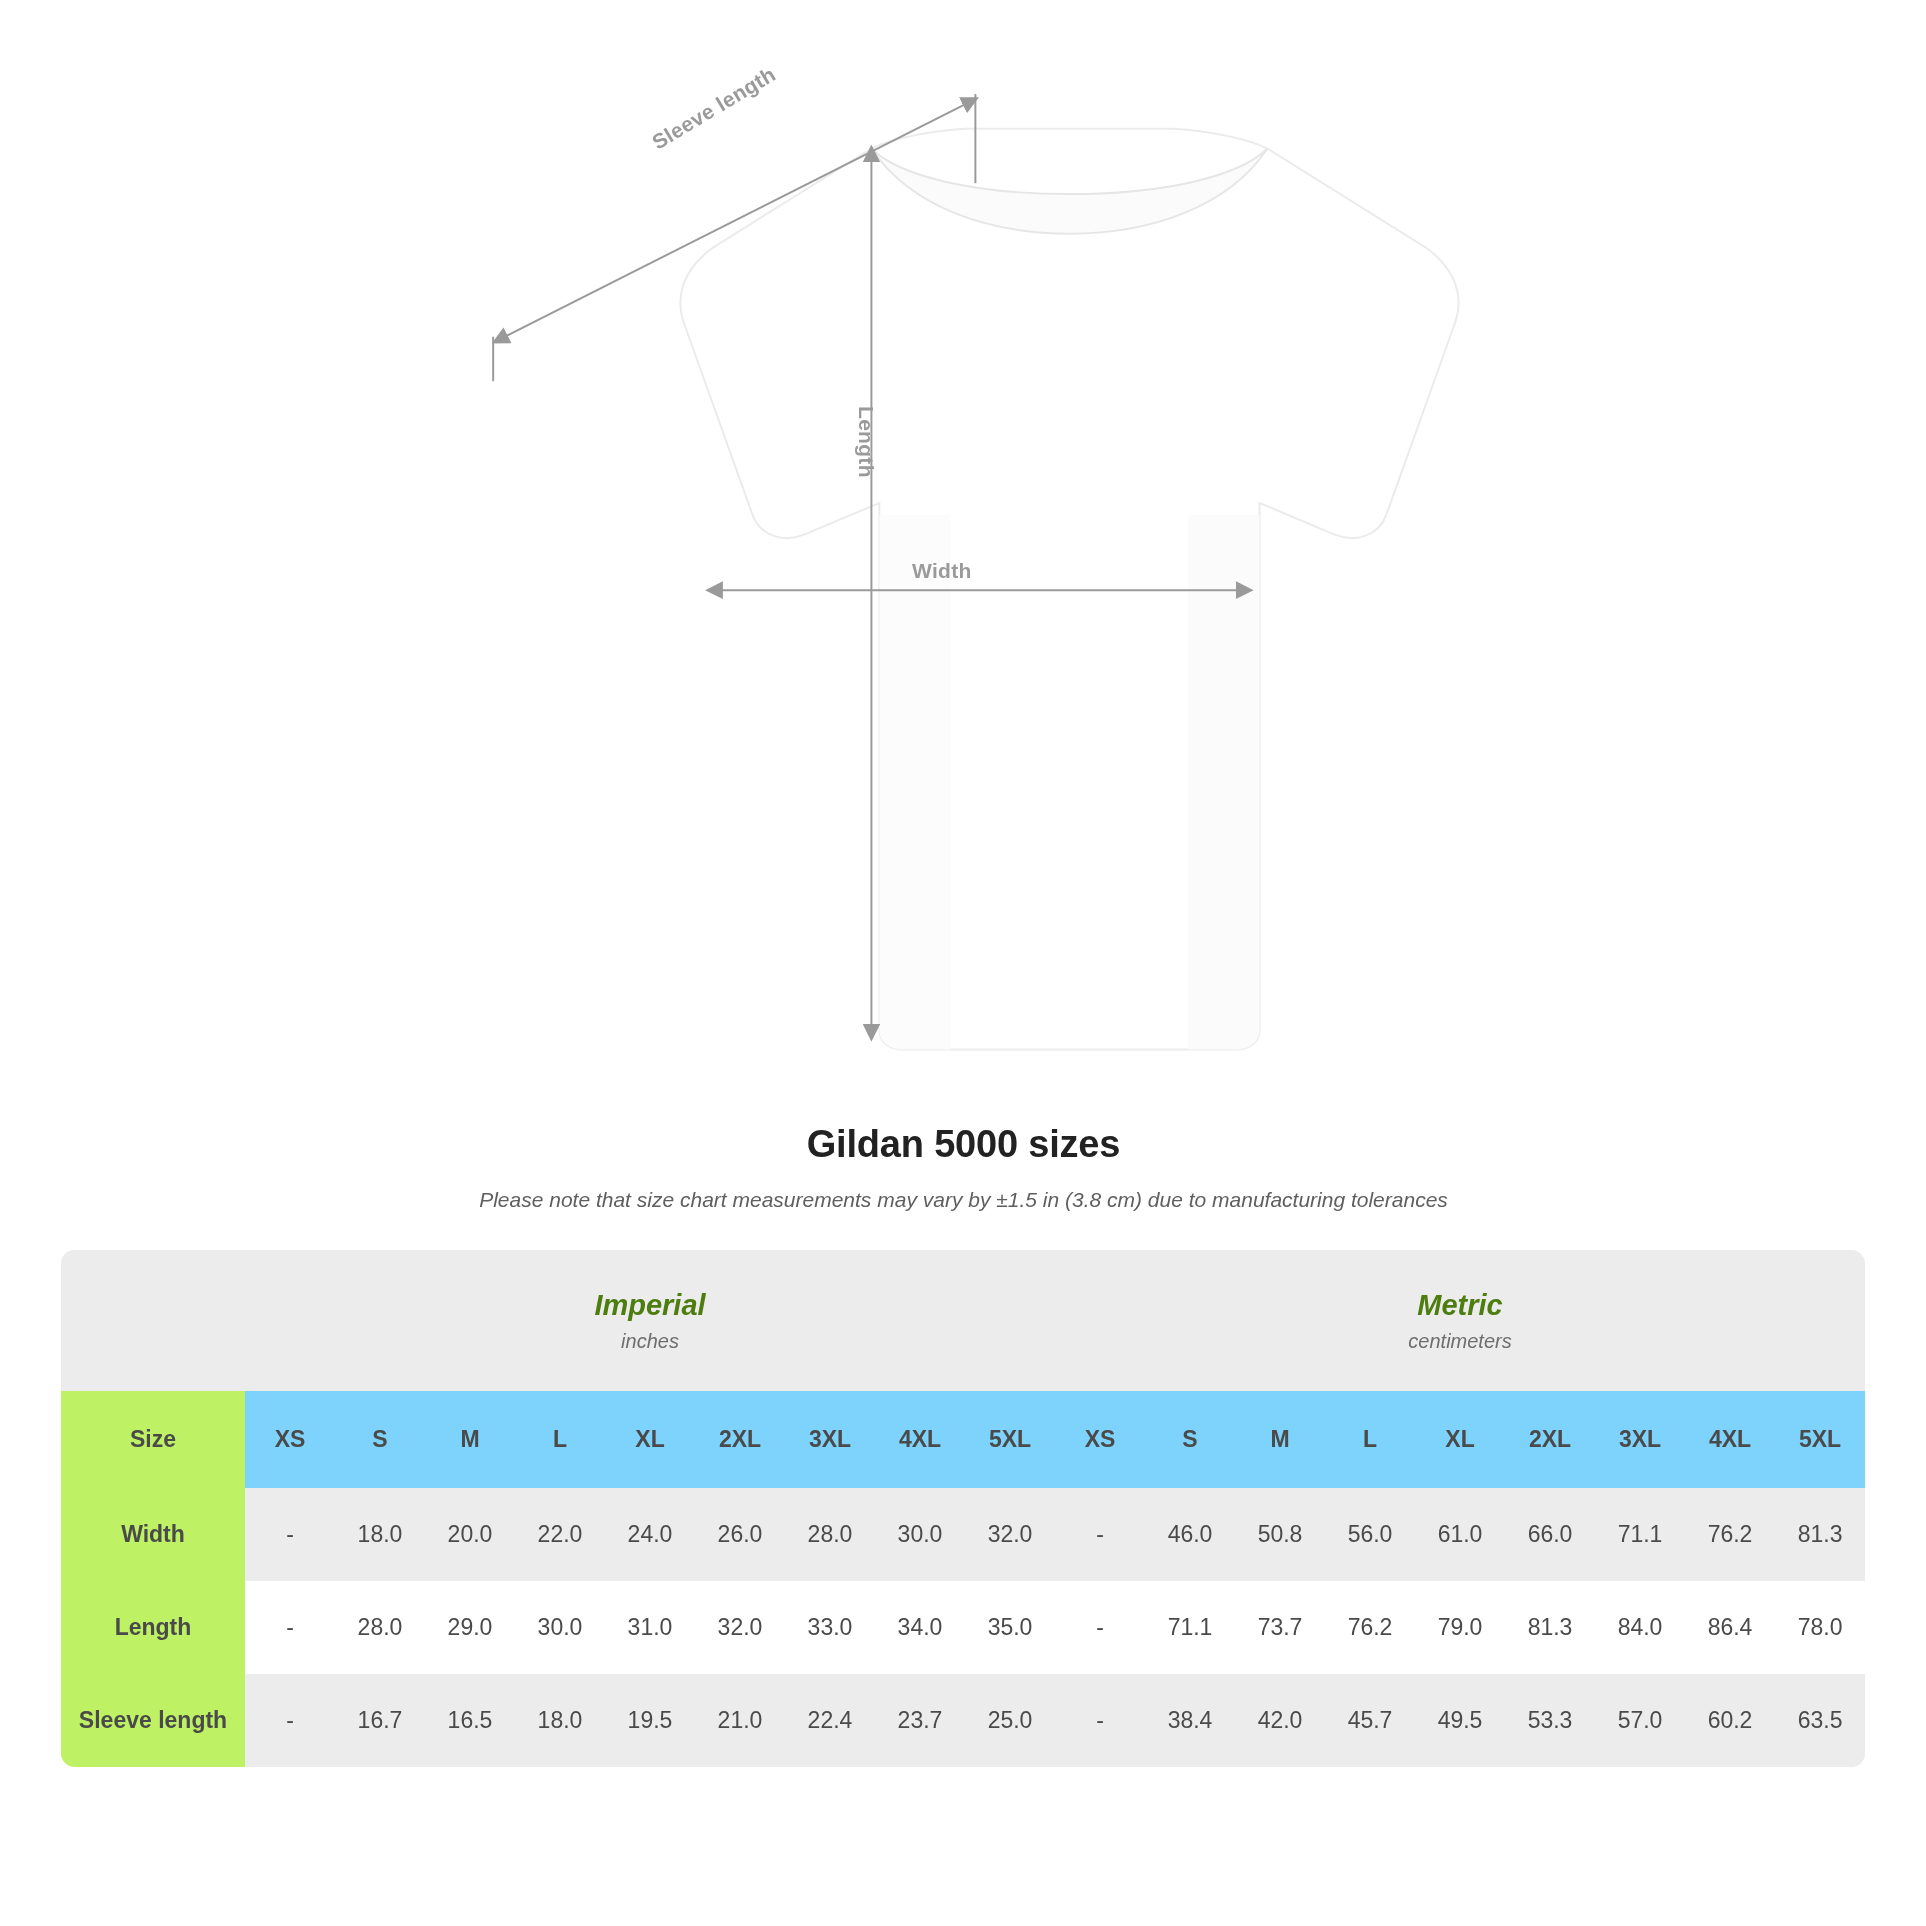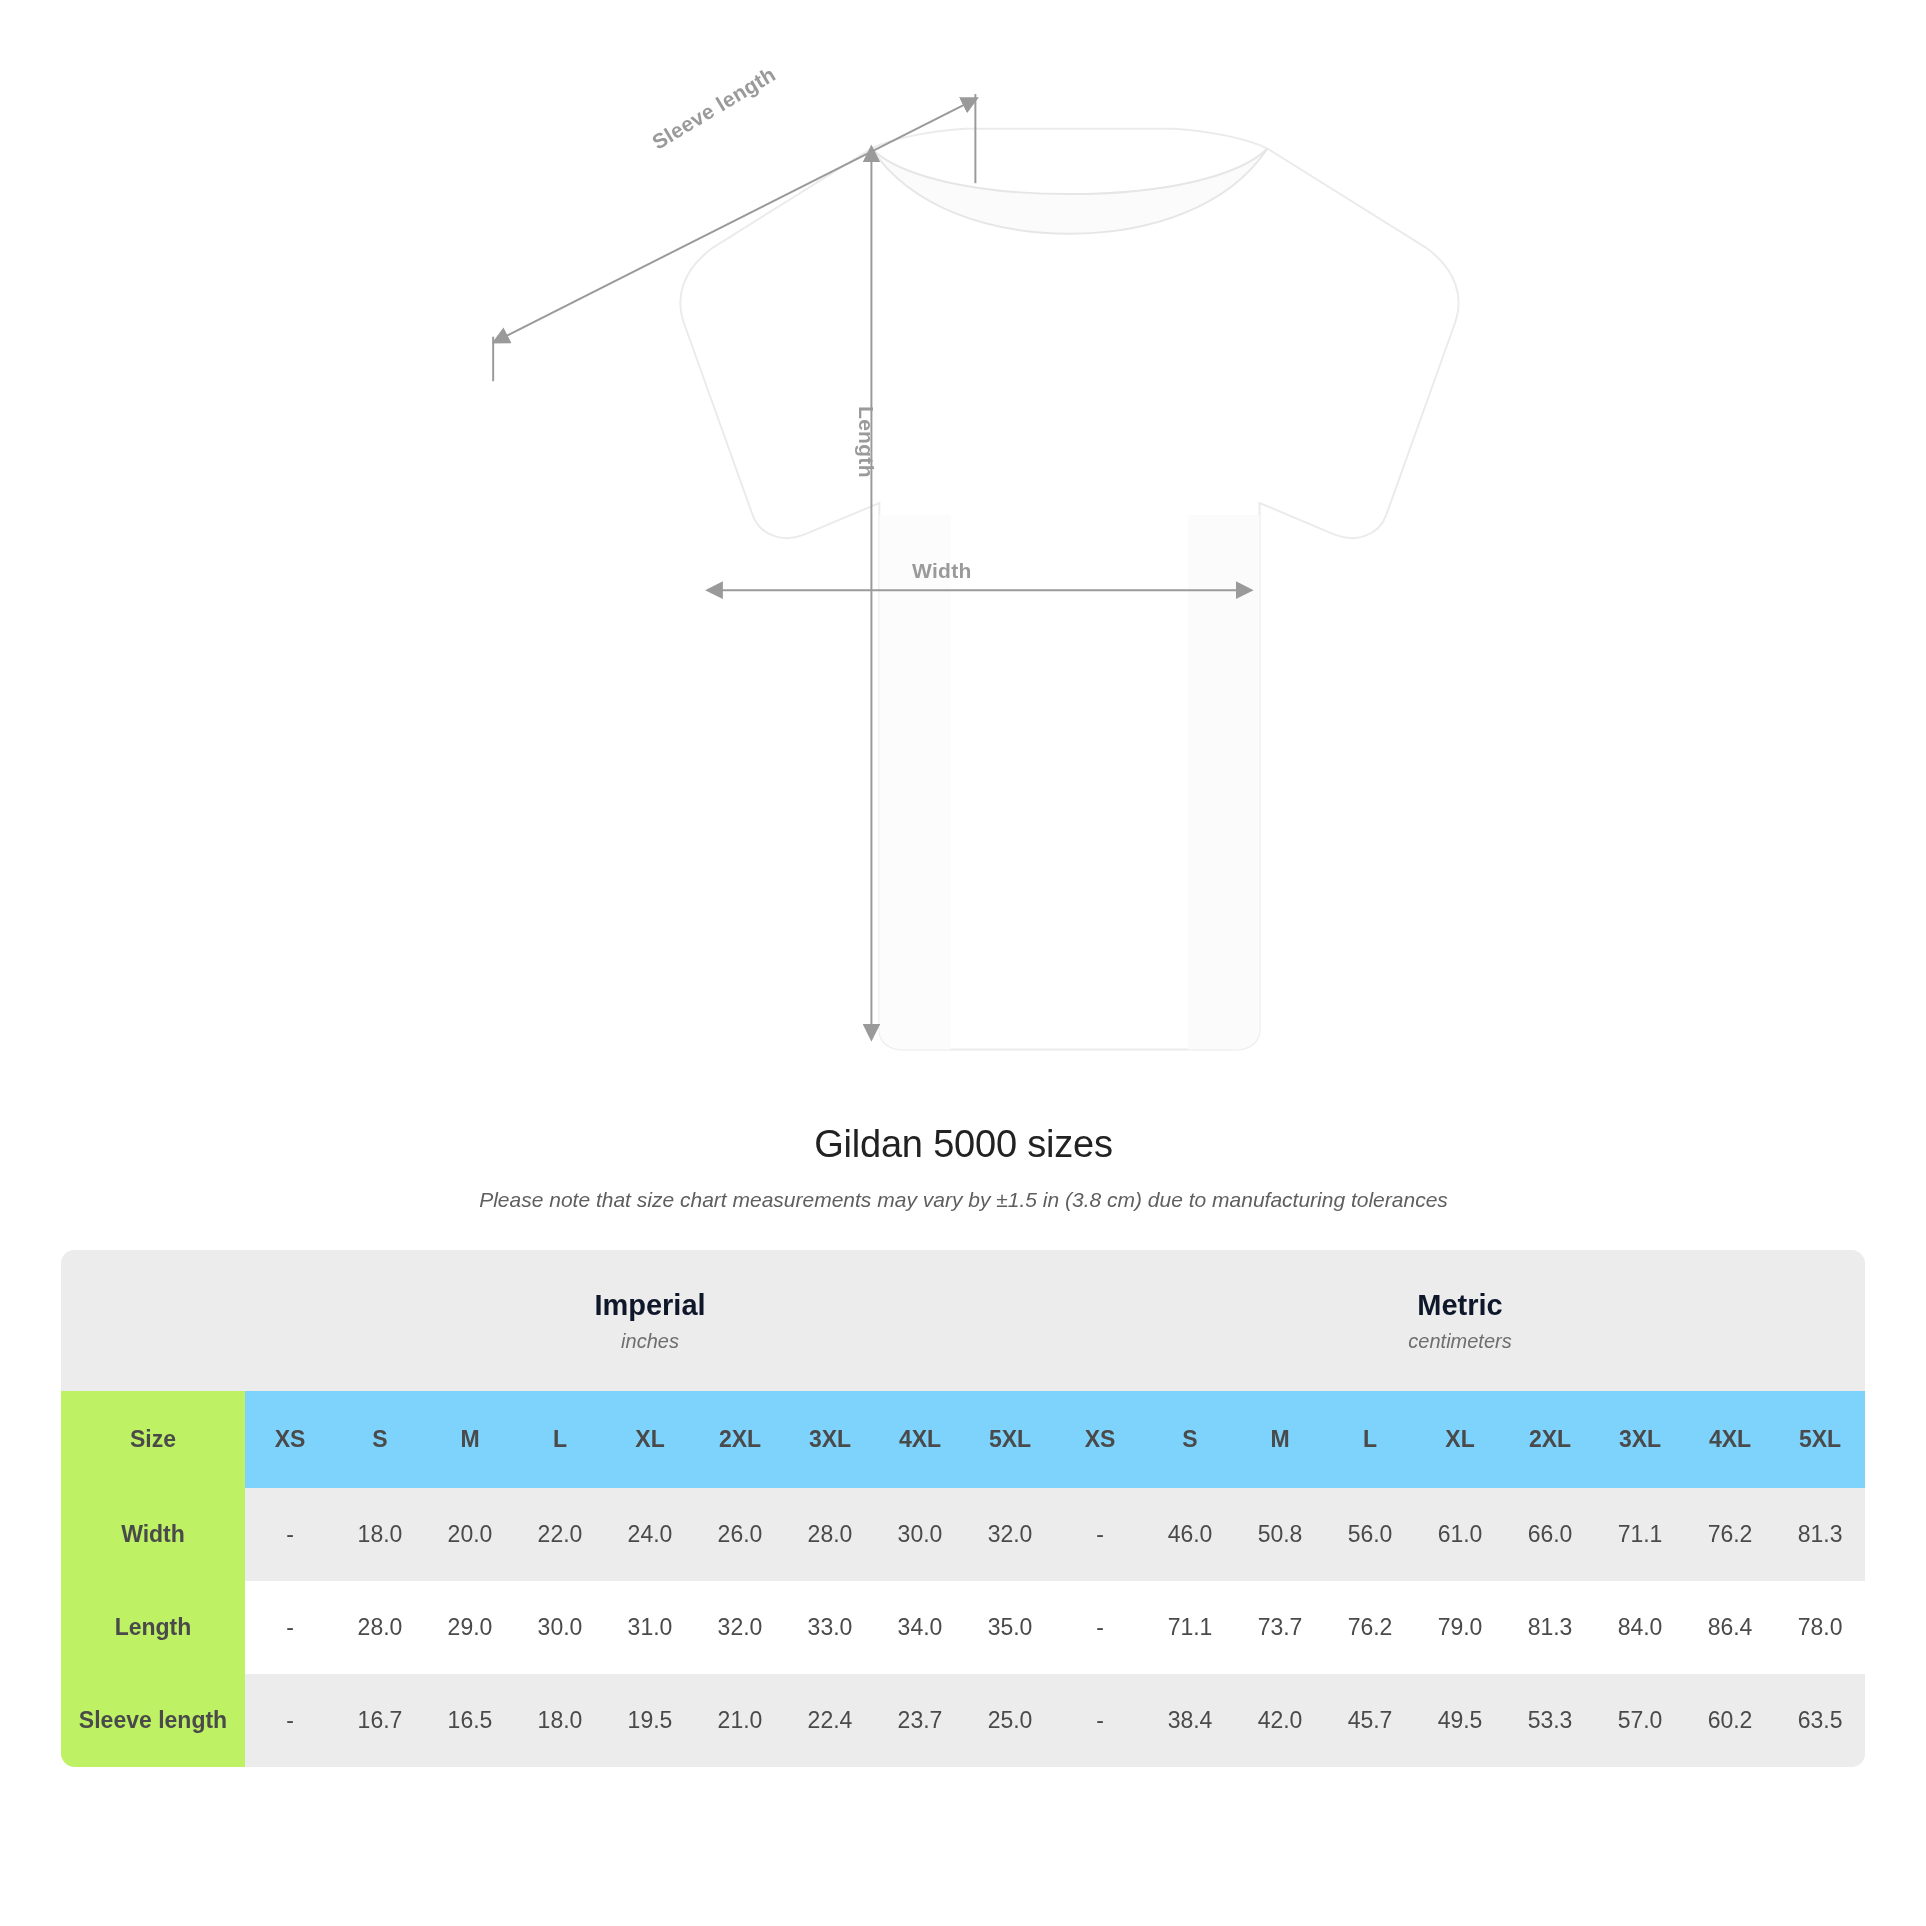--- a/index.html
+++ b/index.html
@@ -57,21 +57,21 @@
     top: 559px;
   }
 
   
   .title-block {
     text-align: center;
     margin-top: 14px;
   }
   .chart-title {
     font-size: 38px;
-    font-weight: normal;
+    font-weight: bold;
     color: #222222;
     margin: 0;
     letter-spacing: -0.2px;
   }
   .chart-note {
     font-size: 21px;
     font-style: italic;
     color: #5f5f5f;
     margin-top: 22px;
   }
@@ -97,21 +97,22 @@
     color: #4a4a4a;
   }
   
   .unit-cell {
     height: 139px;
     background: #ececec;
   }
   .unit-title {
     font-size: 29px;
     font-weight: bold;
-    color: #0f172a;
+    font-style: italic;
+    color: #4d7c0f;
   }
   .unit-sub {
     font-size: 20px;
     font-style: italic;
     color: #6e6e6e;
     margin-top: 8px;
   }
 
   .row-head {
     font-weight: bold;

